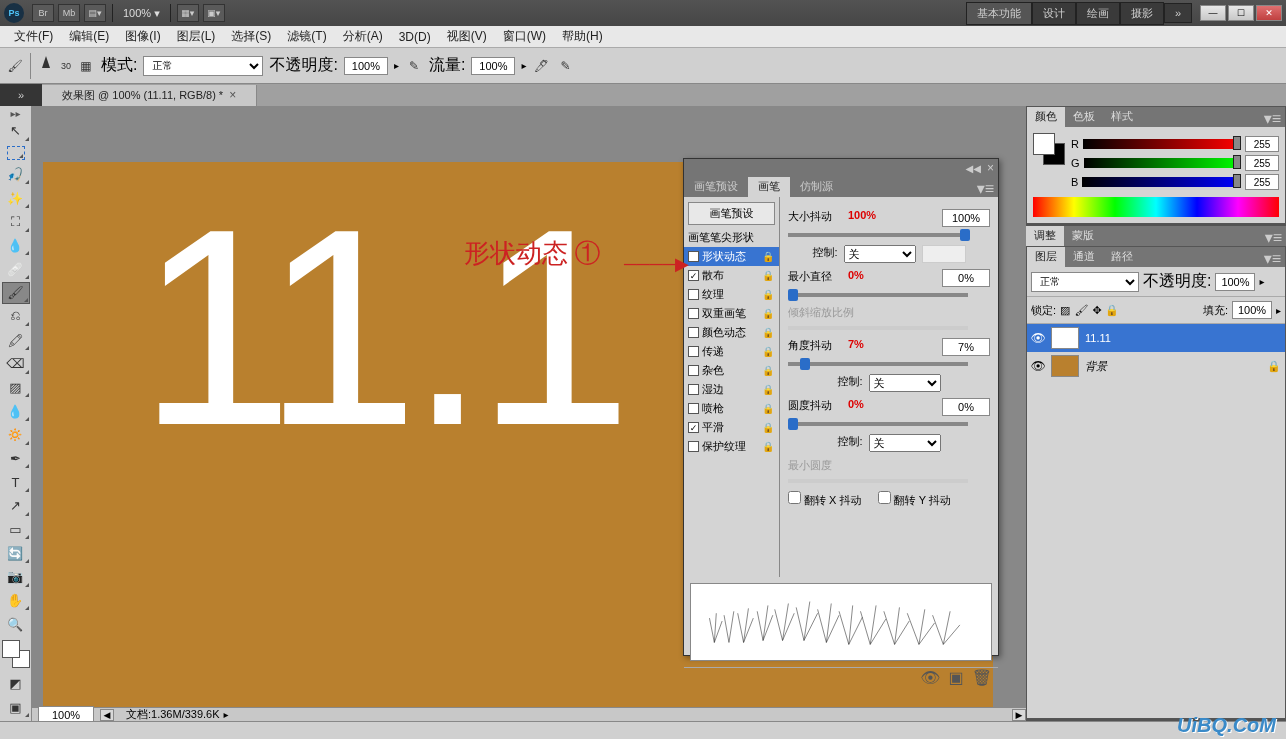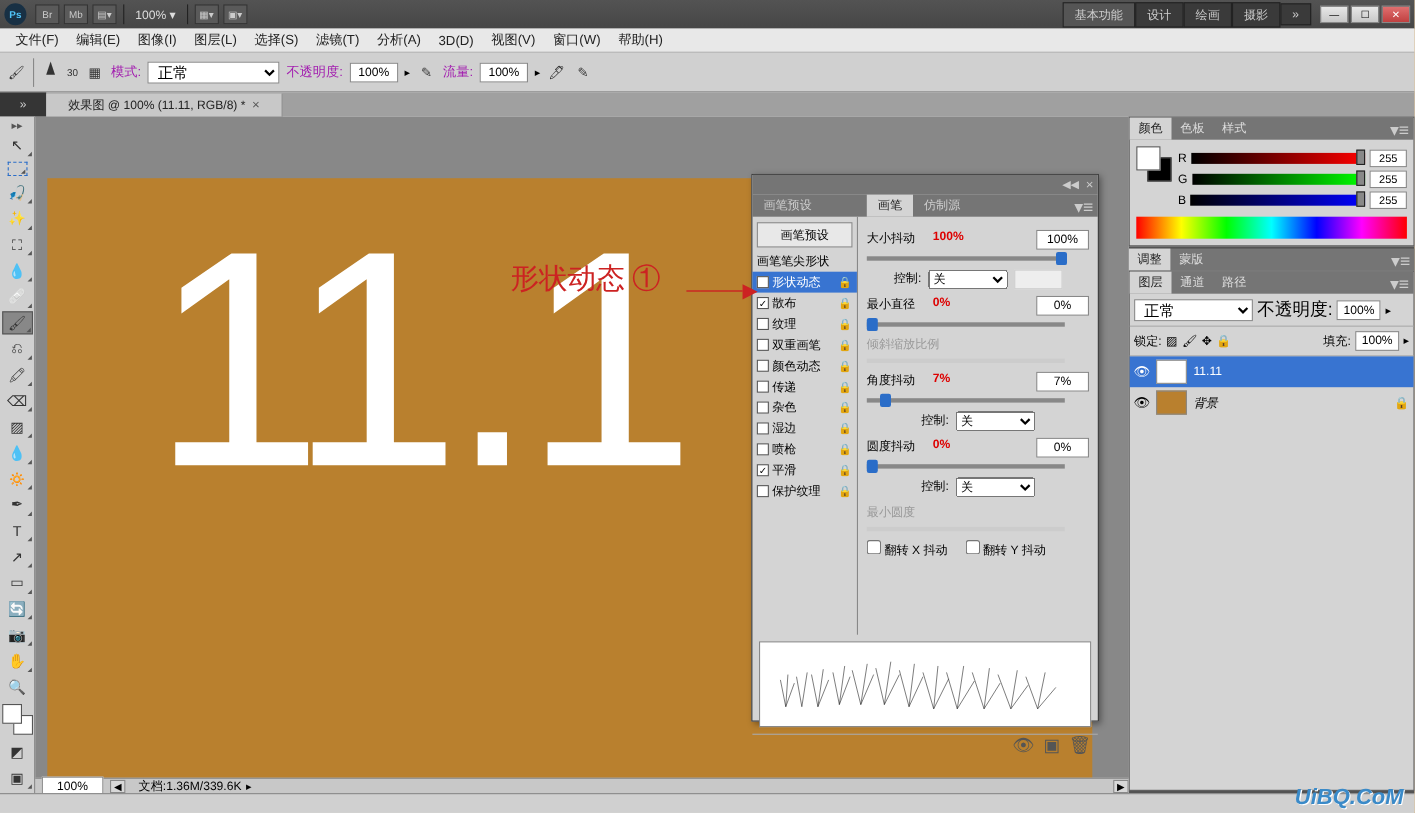--- a/index.html
+++ b/index.html
@@ -13,22 +13,22 @@
 .ws-tab { padding: 3px 10px; color: #ccc; font-size: 11px; background: #3a3a3a; border: 1px solid #222; }
 .ws-tab.active { background: #555; }
 .win-controls { display: flex; gap: 2px; margin-left: 8px; }
 .win-btn { width: 26px; height: 16px; border: 1px solid #888; font-size: 9px; display: flex; align-items: center; justify-content: center; }
 .win-min { background: linear-gradient(#e8e8e8, #c8c8c8); }
 .win-max { background: linear-gradient(#e8e8e8, #c8c8c8); }
 .win-close { background: linear-gradient(#e07070, #c04040); color: #fff; }
 .menu-bar { height: 22px; background: #e8e8e8; display: flex; align-items: center; padding: 0 6px; border-bottom: 1px solid #aaa; }
 .menu-item { padding: 2px 8px; font-size: 12px; color: #222; }
 .options-bar { height: 36px; background: #d0d0d0; display: flex; align-items: center; padding: 0 6px; border-bottom: 1px solid #888; gap: 6px; }
-.opt-label { font-size: 12px; color: #a21caf; }
-.opt-combo { height: 20px; font-size: 14px; border: 1px solid #888; background: #fff; padding: 0 4px; }
+.opt-label { font-size: 16px; color: #000000; }
+.opt-combo { height: 20px; font-size: 10px; border: 1px solid #888; background: #fff; padding: 0 4px; }
 .opt-input { width: 44px; height: 18px; font-size: 11px; text-align: center; border: 1px solid #888; }
 .opt-icon { width: 18px; height: 18px; display: flex; align-items: center; justify-content: center; font-size: 12px; color: #333; }
 .tab-bar { height: 22px; background: #a0a0a0; display: flex; align-items: center; }
 .tab-bar-front { width: 42px; height: 100%; background: #353535; display:flex; align-items:center; justify-content:center; color:#ccc; font-size:11px;}
 .doc-tab { background: #c8c8c8; padding: 3px 20px; font-size: 11px; color: #222; display: flex; align-items: center; gap: 6px; border-right: 1px solid #888; }
 .close-x { color: #555; font-size: 12px; cursor: pointer; }
 .main-area { display: flex; height: calc(100% - 26px - 22px - 36px - 22px - 18px); }
 .toolbox { width: 32px; background: #d0d0d0; border-right: 1px solid #888; display: flex; flex-direction: column; padding: 2px 0; }
 .tool { width: 28px; height: 22px; margin: 1px auto; display: flex; align-items: center; justify-content: center; font-size: 13px; color: #333; position: relative; }
 .tool.active { background: #888; border: 1px solid #555; }
@@ -59,21 +59,21 @@
 .layers-lock-row { display: flex; align-items: center; gap: 4px; padding: 4px; border-bottom: 1px solid #aaa; font-size: 11px; }
 .layer-row { display: flex; align-items: center; padding: 3px 4px; gap: 6px; font-size: 11px; }
 .layer-row.selected { background: #3874d1; color: #fff; }
 .layer-eye { width: 14px; height: 14px; display: flex; align-items: center; justify-content: center; font-size: 12px; }
 .layer-thumb { width: 28px; height: 22px; background: #fff; border: 1px solid #888; display: flex; align-items: center; justify-content: center; font-size: 10px; }
 .layer-thumb.bg { background: #b9802e; }
 .brush-panel { position: absolute; left: 683px; top: 158px; width: 316px; height: 498px; background: #d4d4d4; border: 1px solid #333; box-shadow: 2px 2px 6px rgba(0,0,0,0.4); z-index: 100; }
 .bp-titlebar { height: 18px; background: #757575; display: flex; align-items: center; justify-content: flex-end; padding: 0 4px; }
 .bp-tabs { background: #757575; display: flex; height: 20px; }
 .bp-tab { padding: 2px 10px; font-size: 11px; color: #ccc; }
-.bp-tab.active { background: #d4d4d4; color: #222; margin-left: 40px; }
+.bp-tab.active { background: #d4d4d4; color: #222; }
 .bp-body { display: flex; height: 380px; }
 .bp-left { width: 96px; border-right: 1px solid #888; padding: 2px 0; }
 .bp-preset-btn { margin: 3px 4px; padding: 3px; font-size: 11px; text-align: center; border: 1px solid #888; background: #e8e8e8; }
 .bp-item { display: flex; align-items: center; padding: 2px 4px; font-size: 11px; gap: 3px; }
 .bp-item.selected { background: #3874d1; color: #fff; }
 .bp-check { width: 11px; height: 11px; border: 1px solid #555; background: #fff; display: flex; align-items: center; justify-content: center; font-size: 9px; }
 .bp-check.checked::after { content: "✓"; }
 .bp-lock { margin-left: auto; font-size: 10px; color: #666; }
 .bp-right { flex: 1; padding: 6px 8px; }
 .bp-row { display: flex; align-items: flex-start; margin: 6px 0; gap: 6px; font-size: 11px; }

